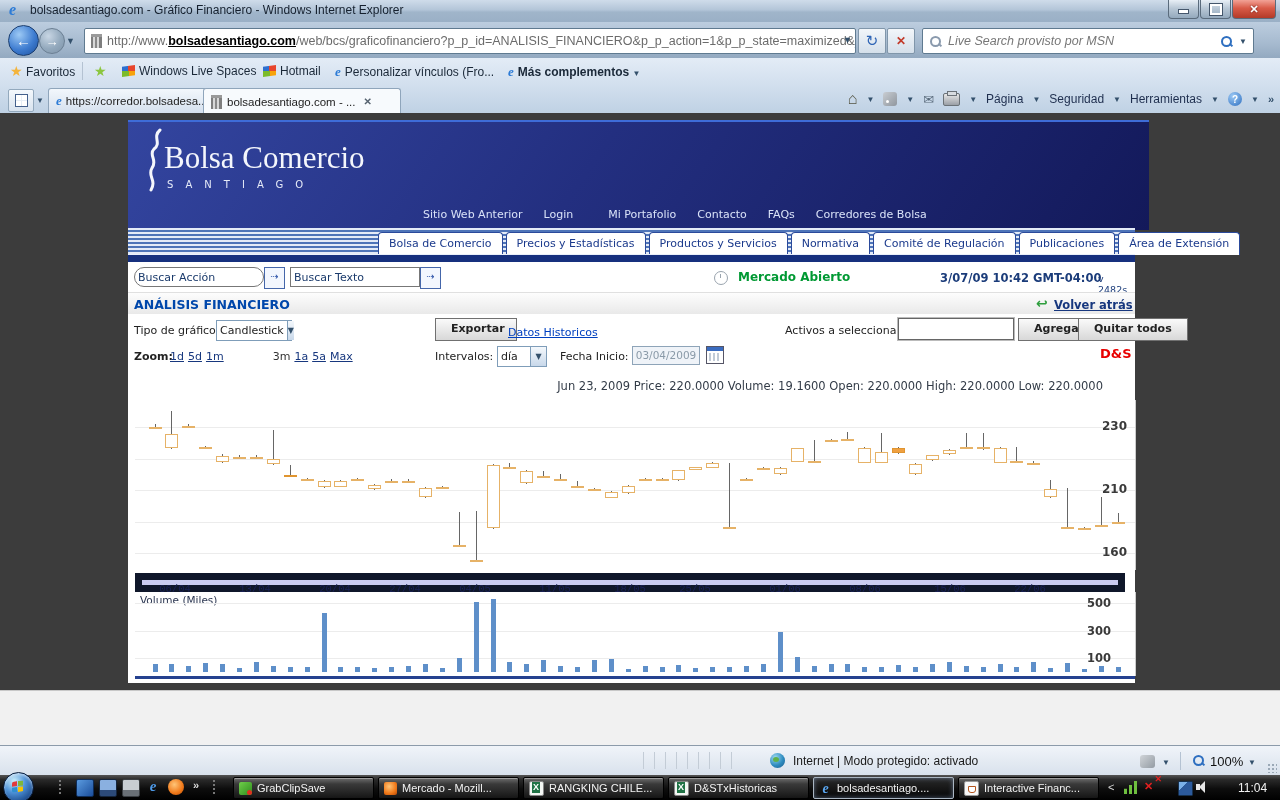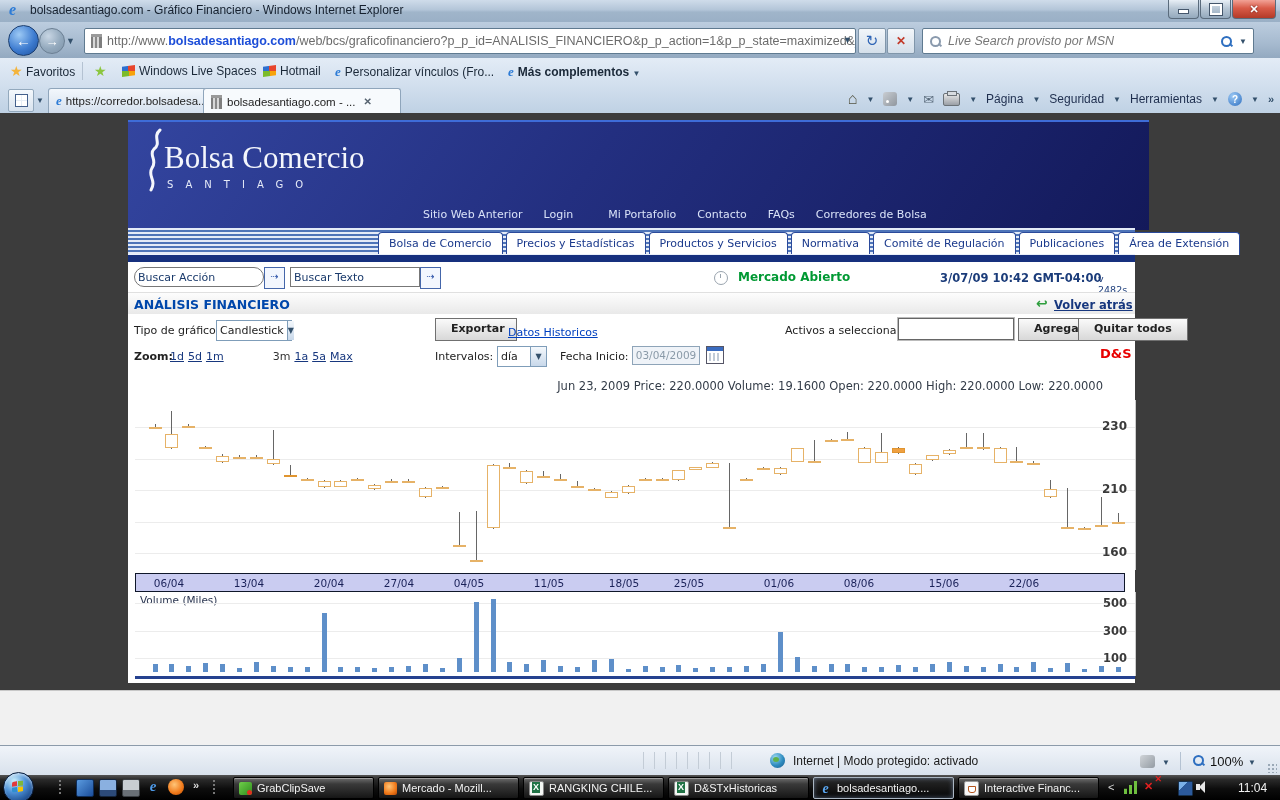--- a/index.html
+++ b/index.html
@@ -30,21 +30,21 @@
     background:radial-gradient(circle at 35% 30%,#9CC9F5,#3E7CD0 55%,#1B4E9B);border:1px solid #1B3E70;}
   .fwd{left:39px;top:6px;width:24px;height:24px;font-size:13px;
     background:radial-gradient(circle at 35% 30%,#C8D6E4,#93A9BD 55%,#7E93A8);border:1px solid #6B7F93;}
   .addr-caret{position:absolute;left:66px;top:14px;font-size:9px;color:#33506B;}
   .addr-field{position:absolute;left:84px;top:6px;width:770px;height:24px;background:#fff;
     border:1px solid #5F7A90;border-radius:2px;display:flex;align-items:center;overflow:hidden;}
   .fav-building{width:11px;height:11px;margin:0 5px 0 6px;flex:none;
     background:linear-gradient(90deg,#7E7E7E 0 2px,#D8D8D8 2px 4px,#8A8A8A 4px 6px,#D8D8D8 6px 8px,#7E7E7E 8px 11px);
     border-top:3px solid #9A9A9A;}
   .url{font-size:12.5px;color:#6B6B6B;white-space:nowrap;}
-  .url b{color:#1d4ed8;}
+  .url b{color:#000000;text-decoration:underline;}
   .field-caret{position:absolute;right:3px;top:6px;font-size:9px;color:#33506B;}
   .mini-btn{position:absolute;top:6px;width:26px;height:24px;border:1px solid #8096AA;border-radius:2px;
     background:linear-gradient(180deg,#F2F6FA,#D4DFEA);display:flex;align-items:center;justify-content:center;}
   .search-field{position:absolute;left:922px;top:6px;width:330px;height:24px;background:#fff;
     border:1px solid #5F7A90;border-radius:2px;display:flex;align-items:center;}
   .search-text{font-size:12.5px;color:#777;font-style:italic;white-space:nowrap;}
   .mag{width:13px;height:13px;position:relative;flex:none;}
   .mag::before{content:"";position:absolute;left:1px;top:1px;width:7px;height:7px;border:2px solid #8A9AAD;border-radius:50%;}
   .mag::after{content:"";position:absolute;left:9px;top:9px;width:4px;height:2px;background:#8A9AAD;transform:rotate(45deg);}
   .mag.blue::before{border-color:#2E6FC0;}
@@ -149,26 +149,26 @@
   .cal-ico::after{content:"";position:absolute;left:2px;top:6px;width:11px;height:8px;
     background:repeating-linear-gradient(90deg,#9AB 0 2px,#fff 2px 4px),repeating-linear-gradient(0deg,#9AB 0 2px,#fff 2px 4px);opacity:.6;}
   .ds{position:absolute;left:972px;top:32px;font-size:13px;font-weight:bold;color:#E80000;}
   .chart-info{position:absolute;right:32px;top:259px;font-size:11.5px;color:#333C48;white-space:nowrap;}
   .price-plot{position:absolute;left:7px;top:280px;width:1000px;height:170px;border-right:1px solid #CCC;}
   .grid-h{position:absolute;left:0;right:0;height:1px;background:#ECECEC;}
   .wick{position:absolute;width:1px;background:#666;}
   .cbody{position:absolute;width:13px;border:1px solid #E6B267;background:#fff;box-sizing:border-box;}
   .cbody.filled{background:#EFA041;border-color:#E09530;}
   .price-tick{position:absolute;right:8px;font-size:12px;font-weight:bold;color:#3A3A3A;}
-  .date-strip{position:absolute;left:7px;top:453px;width:990px;height:19px;background:#CACCF1;border:1px solid #0f172a;box-sizing:border-box;}
+  .date-strip{position:absolute;left:7px;top:453px;width:990px;height:19px;background:#CACCF1;border:7px solid #0f172a;box-sizing:border-box;font-family:Liberation Mono, monospace;}
   .date-label{position:absolute;top:3px;font-size:10.5px;color:#1A2158;transform:translateX(-50%);white-space:nowrap;}
   .vol-plot{position:absolute;left:7px;top:472px;width:1000px;height:84px;border-right:1px solid #CCC;}
   .vol-axis-label{position:absolute;left:5px;top:2px;font-size:10.5px;color:#2A3550;}
   .vol-bar{position:absolute;width:5px;background:#5E8FC9;}
-  .vol-tick{position:absolute;right:8px;font-size:11.5px;font-weight:bold;color:#3A3A3A;text-align:center;}
+  .vol-tick{position:absolute;right:24px;font-size:11.5px;font-weight:bold;color:#3A3A3A;text-align:center;}
   .navy-line{position:absolute;left:7px;top:556px;width:1000px;height:3px;background:#25418F;}
   
   .statusbar{left:0;top:745px;width:1280px;height:30px;border-top:1px solid #8C9BAA;
     background:linear-gradient(180deg,#F0F4F9,#D8E1EC);}
   .st-sep{position:absolute;top:6px;width:1px;height:17px;background:#C3CCD6;}
   .globe{position:absolute;left:770px;top:7px;width:15px;height:15px;border-radius:50%;
     background:radial-gradient(circle at 35% 30%,#9CD8F0,#2E8CC0 55%,#1A5A8C);}
   .globe::after{content:"";position:absolute;left:3px;top:4px;width:6px;height:5px;border-radius:50%;background:#5FB04A;}
   .st-text{position:absolute;left:793px;top:8px;font-size:12px;color:#1A1A1A;}
   .phish-ico{width:15px;height:13px;border-radius:3px;background:linear-gradient(135deg,#D0D4D8,#939BA3);}

